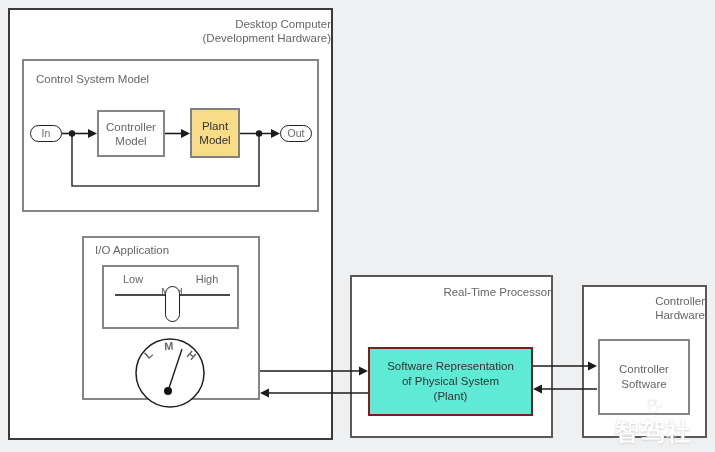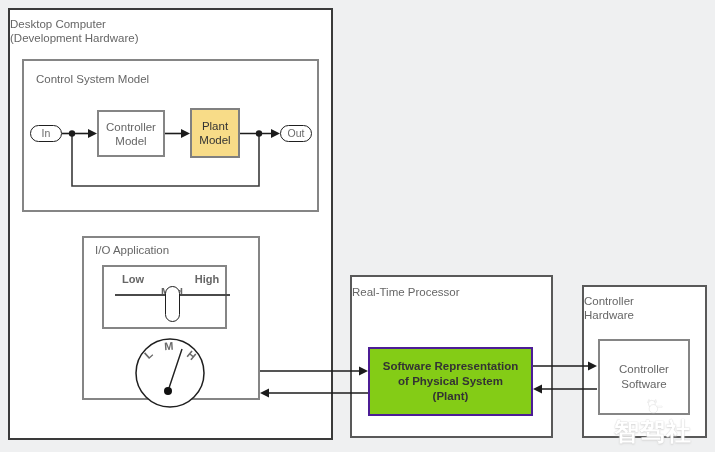--- a/index.html
+++ b/index.html
@@ -7,25 +7,25 @@
   .stage {
     position:relative; width:715px; height:452px;
     background:#eff0f1; overflow:hidden;
     font-family:"Liberation Sans", sans-serif;
   }
   .abs { position:absolute; }
   .box { position:absolute; background:#ffffff; }
   .b-dark   { border:2px solid #3a3a3a; }
   .b-mid    { border:2px solid #595959; }
   .b-gray   { border:2px solid #858585; }
-  .yellow   { background:#84cc16; border:2px solid #4c1d95;font-weight:bold; }
+  .yellow   { background:#5eead4; border:2px solid #7f1d1d; }
   .yellow-g { background:#f8dc88; border:2px solid #808080; }
   .lbl  { color:#666666; font-size:11.5px; line-height:14px; }
   .dtxt { color:#333333; font-size:11.5px; line-height:15px; }
-  .title2 { position:absolute; left:0; right:0; text-align:left; }
+  .title2 { position:absolute; left:0; right:0; text-align:right; }
   .blocktext { display:flex; flex-direction:column; justify-content:center; align-items:center; height:100%; }
   .port {
     position:absolute; width:32px; height:17px; background:#fff;
     border:1.5px solid #1f1f1f; border-radius:9px;
     color:#6a6a6a; font-size:10.5px; line-height:14px;
     display:flex; align-items:flex-start; justify-content:center;
   }
   .slider-label { position:absolute; top:6px; transform:translateX(-50%); color:#666; font-size:11px; }
   .overlay { position:absolute; left:0; top:0; pointer-events:none; }
   .watermark {
@@ -73,21 +73,21 @@
   </div>
 
   <div class="port" style="left:280px; top:125px;">
     <span>Out</span>
   </div>
 
   <div class="box b-gray" style="left:82px; top:236px; width:178px; height:164px;">
     <div class="lbl" style="position:absolute; left:11px; top:5px;">I/O Application</div>
   </div>
 
-  <div class="box b-gray" style="left:102px; top:265px; width:125px; height:64px;font-weight:bold;">
+  <div class="box b-gray" style="left:102px; top:265px; width:137px; height:64px;">
     <span class="slider-label" style="left:29px;">Low</span>
     <span class="slider-label" style="left:68px;margin-top:13px;">Med</span>
     <span class="slider-label" style="left:103px;">High</span>
     <div class="abs" style="left:11px; top:27px; width:115px; height:2px; background:#4a4a4a;"></div>
     <div class="abs" style="left:61px; top:19px; width:15px; height:36px; background:#fff; border:1.5px solid #1f1f1f; border-radius:8px;"></div>
   </div>
 
   <div class="abs" style="left:133px; top:336px; width:74px; height:74px;">
     <svg width="74" height="74" viewBox="0 0 74 74">
       <circle cx="37" cy="37" r="34" fill="#ffffff" stroke="#1f1f1f" stroke-width="1.5"></circle>

